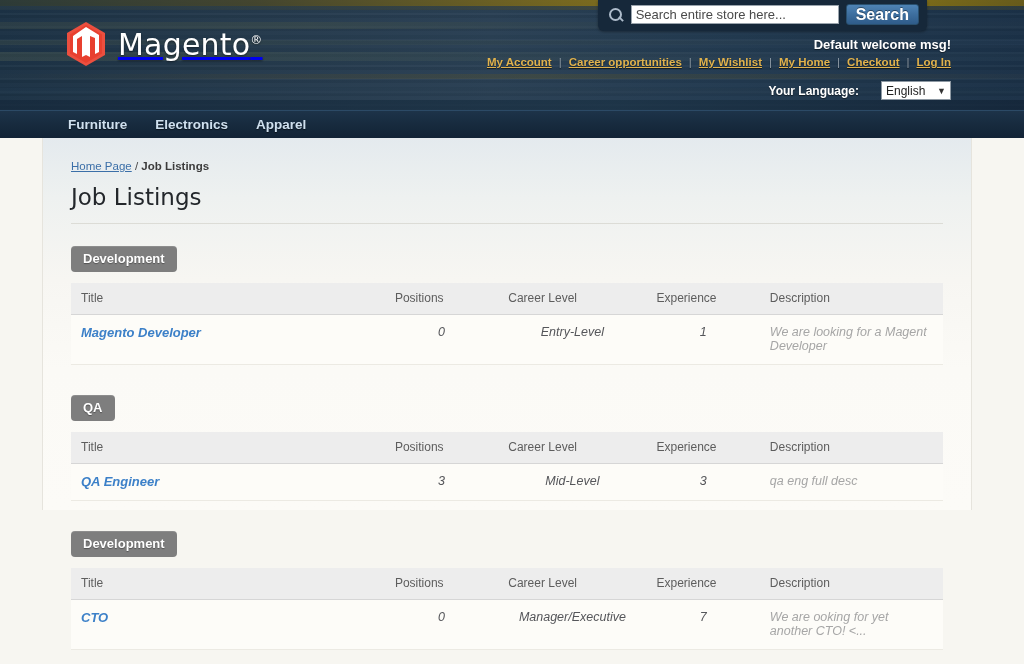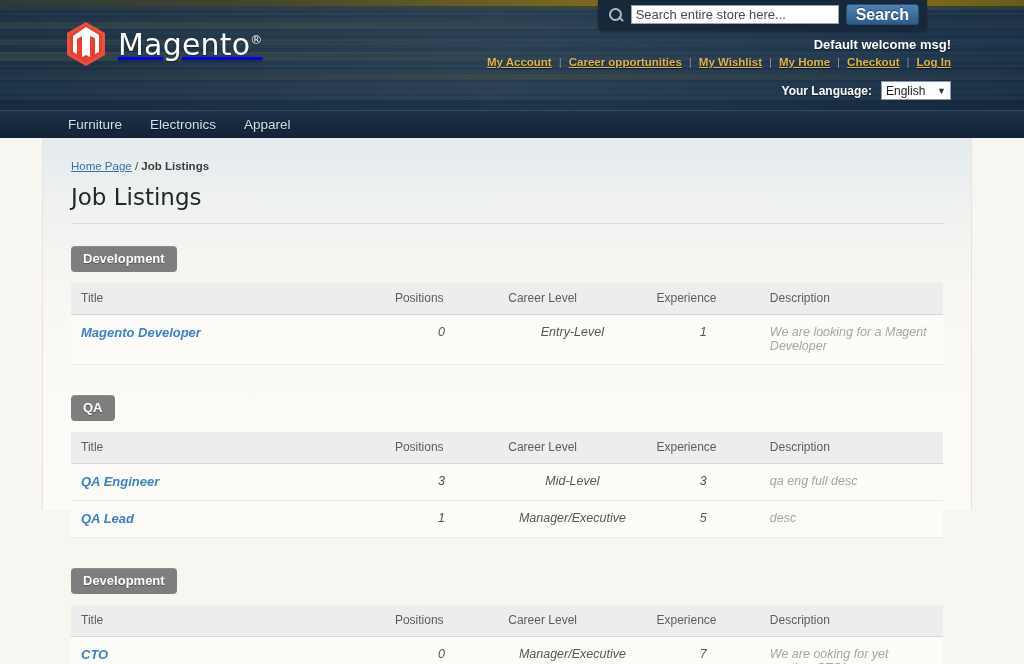--- a/index.html
+++ b/index.html
@@ -87,40 +87,40 @@
     position: absolute; right: 73px; top: 56px; z-index: 5;
     font-size: 11.5px; color: #c8a85a;
     display: flex; align-items: center; gap: 0px;
     text-shadow: 0 1px 1px rgba(0,0,0,.5);
   }
   .toplinks a { color: #e0b24d; text-decoration: underline; font-weight: bold; }
   .toplinks .sep { color: #8d9aa6; margin: 0 7px; font-weight: normal; }
 
   .lang-row {
     position: absolute; right: 73px; top: 81px; z-index: 5;
-    display: flex; align-items: center; gap: 9px; text-align: right;
+    display: flex; align-items: center; gap: 22px; text-align: right;
   }
   .lang-label { color: #ffffff; font-size: 12px; font-weight: bold; text-shadow: 0 1px 1px rgba(0,0,0,.5); }
   .lang-select {
     width: 70px; height: 19px; font-size: 12px;
     background: #fff; border: 1px solid #8e99a3; color: #222;
     display: flex; align-items: center; justify-content: space-between;
     padding: 0 4px; font-family: "Liberation Sans", sans-serif;
   }
   .lang-select .caret { font-size: 9px; color: #333; }
 
   
   .nav {
     position: absolute; top: 110px; left: 0; width: 1024px; height: 28px;
     background: linear-gradient(to bottom, #1d3349 0%, #16293c 60%, #122336 100%);
     border-top: 1px solid #2c4a66;
     display: flex; align-items: center;
   }
   .nav-inner { margin-left: 68px; display: flex; gap: 28px; }
-  .nav a { color: #cfe0ef; font-size: 13.5px; font-weight: normal; text-decoration: none; text-shadow: 0 1px 1px rgba(0,0,0,.55); }
+  .nav a { color: #cfe0ef; font-size: 13.5px; font-weight: bold; text-decoration: none; text-shadow: 0 1px 1px rgba(0,0,0,.55); }
 
   
   .body-area {
     position: absolute; top: 138px; left: 0; width: 1024px; height: 526px;
     background: #f7f6f1;
   }
   .content-col {
     position: absolute; left: 42px; top: 0; width: 930px; height: 372px;
     background:
       linear-gradient(to bottom, #e4eaee 0%, #eef1f0 16%, #f7f6f2 38%, #fbfaf6 62%, #fcfbf7 100%);
@@ -287,27 +287,20 @@
               </tr>
             </thead>
             <tbody>
               <tr>
                 <td class="title"><a href="#">QA Engineer</a></td>
                 <td class="c">3</td>
                 <td class="c">Mid-Level</td>
                 <td class="c">3</td>
                 <td class="desc">qa eng full desc</td>
               </tr>
-              <tr>
-                <td class="title"><a href="#">QA Lead</a></td>
-                <td class="c">1</td>
-                <td class="c">Manager/Executive</td>
-                <td class="c">5</td>
-                <td class="desc">desc</td>
-              </tr>
             </tbody>
           </table>
         </div>
 
         <div class="group">
           <div class="group-badge">Development</div>
           <table class="jobs">
             <thead>
               <tr>
                 <th class="col-title">Title</th>

